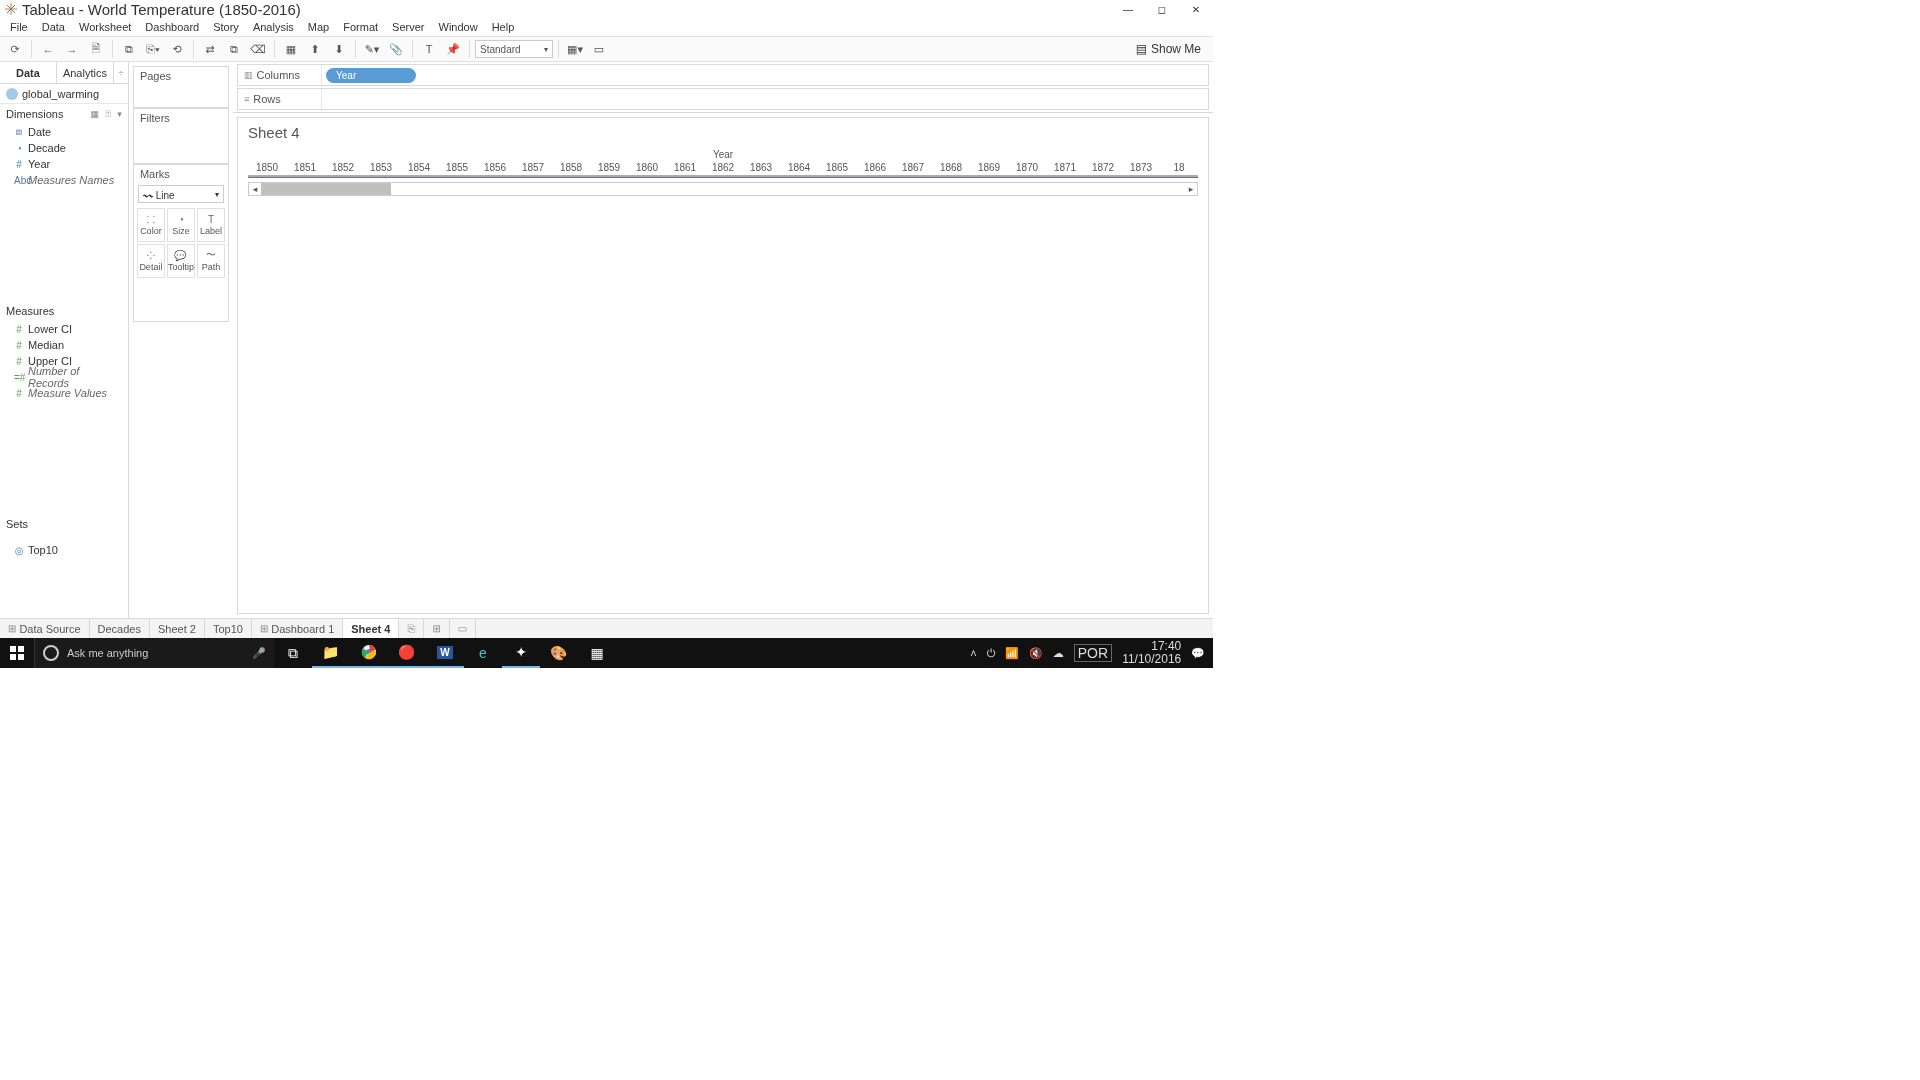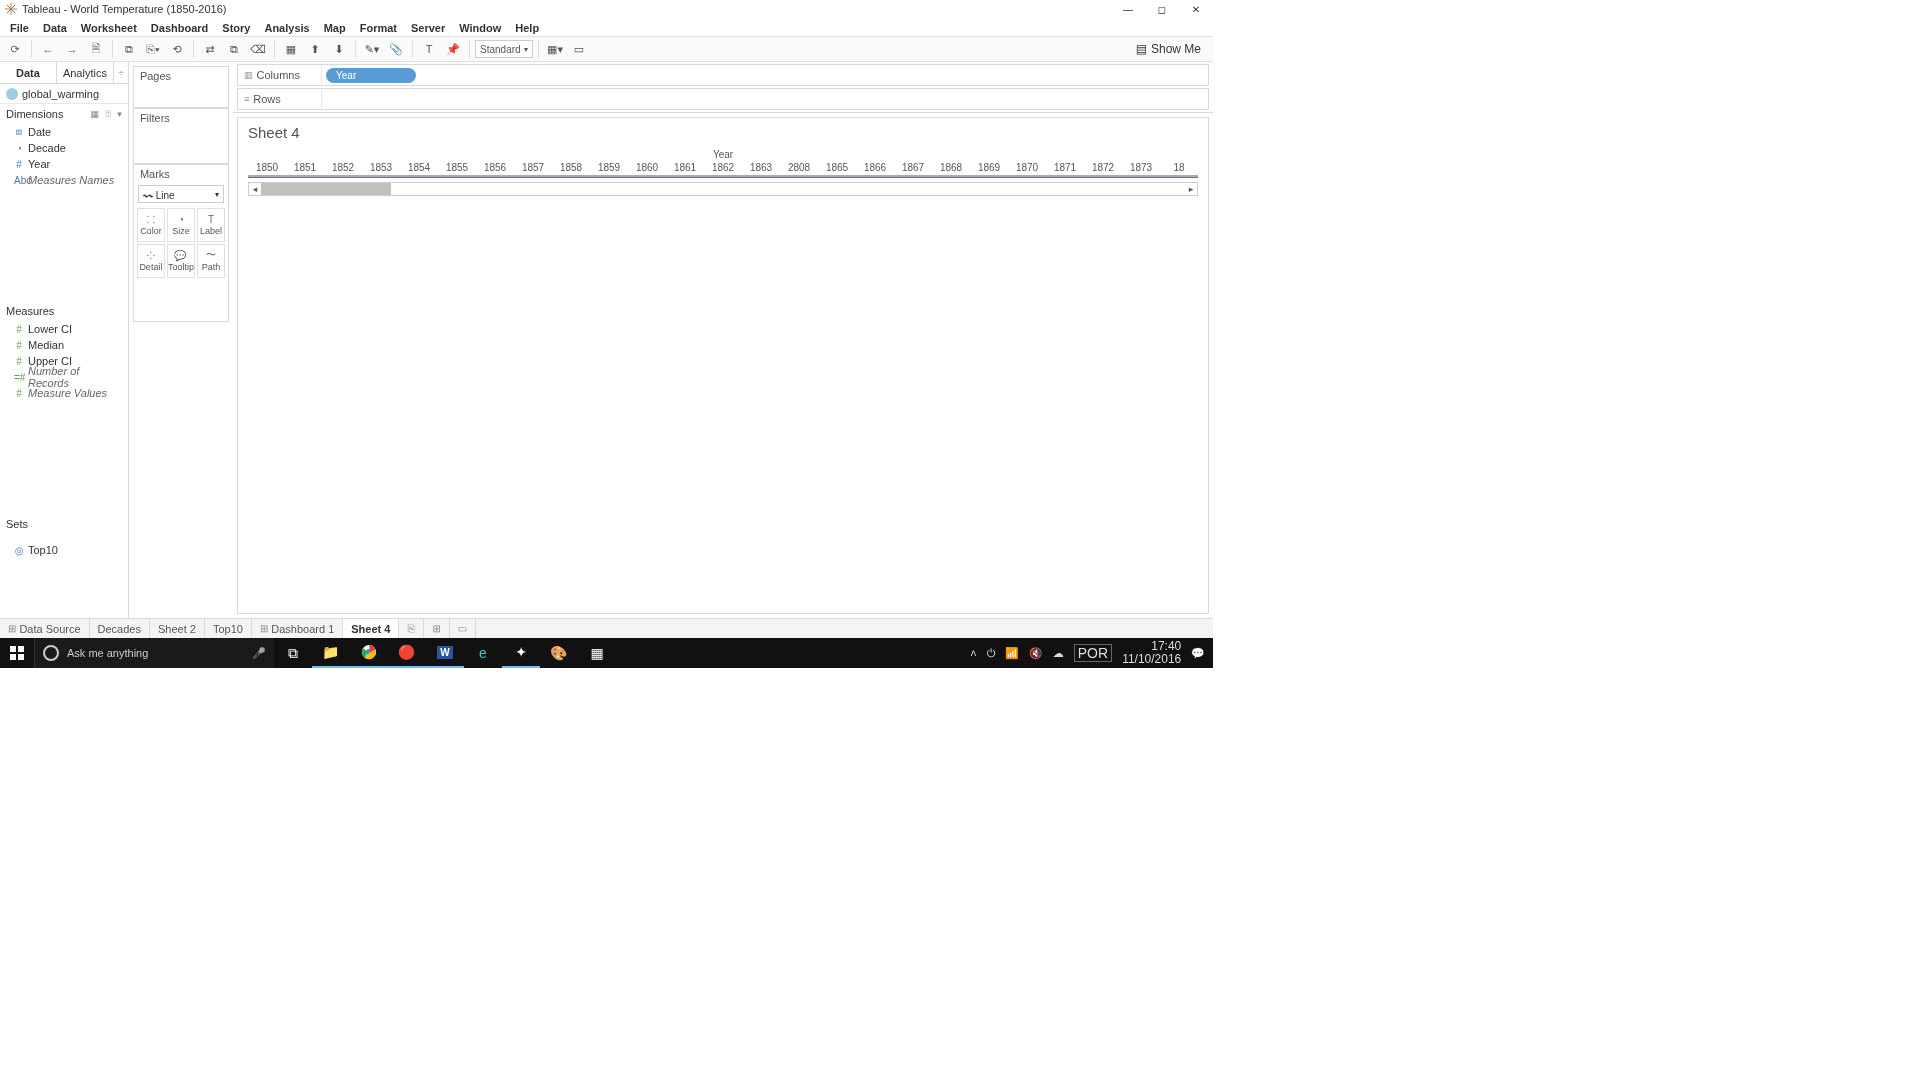--- a/index.html
+++ b/index.html
@@ -2,33 +2,33 @@
 <html><head>
 <meta charset="utf-8">
 <style>
 * { margin: 0; padding: 0; box-sizing: border-box; font-family: "Segoe UI", Arial, sans-serif; }
 body { background: #fff; width: 1920px; height: 1080px; overflow: hidden; font-size: 11px; color: #333; }
 .scale-wrap { width: 1213px; height: 682px; transform-origin: top left; }
 
 
 .titlebar { height: 18px; display: flex; align-items: center; background: #fff; border-bottom: 0; }
 .titlebar .logo { width: 14px; height: 14px; margin: 0 4px; display:flex; align-items:center; justify-content:center; }
-.titlebar .title { font-size: 11px; color: #333; }
+.titlebar .title { font-size: 15px; color: #333; }
 .titlebar .winbtns { margin-left: auto; display: flex; }
 .titlebar .winbtns div { width: 34px; height: 18px; display: flex; align-items: center; justify-content: center; font-size: 10px; color:#333; }
 
 
-.menubar { height: 18px; display: flex; align-items: flex-end; padding: 0 4px; gap: 2px; font-weight: bold; }
+.menubar { height: 18px; display: flex; align-items: center; padding: 0 4px; gap: 2px; }
 .menubar span { padding: 2px 6px; font-size: 11px; color: #333; }
 
 
 .toolbar { height: 26px; border-top: 1px solid #e0e0e0; border-bottom: 1px solid #e0e0e0; display: flex; align-items: center; padding: 0 4px; gap: 2px; background:#fafafa; }
 .toolbar .tb { width: 22px; height: 20px; display: flex; align-items: center; justify-content: center; color: #555; font-size: 11px; }
 .toolbar .sep { width: 1px; height: 18px; background: #ddd; margin: 0 3px; }
-.toolbar .fit { width: 58px; height: 18px; border: 1px solid #ccc; display: flex; align-items: center; padding: 0 4px; font-size: 10px; color:#555; background:#fff; }
+.toolbar .fit { width: 78px; height: 18px; border: 1px solid #ccc; display: flex; align-items: center; padding: 0 4px; font-size: 10px; color:#555; background:#fff; }
 .toolbar .showme { margin-left: auto; display: flex; align-items: center; gap: 4px; font-size: 12px; color:#333; padding-right:8px;}
 
 
 .main { display: flex; height: 556px; }
 .leftcol { width: 150px; border-right: 1px solid #d9d9d9; display: flex; flex-direction: column; background:#fff; }
 .side-tabs { display: flex; height: 22px; border-bottom: 1px solid #d9d9d9; }
 .side-tabs div { flex: 1; display: flex; align-items: center; justify-content: center; font-size: 11px; border-right: 1px solid #d9d9d9; }
 .side-tabs div.active { font-weight: bold; }
 .side-tabs div:last-child { border-right: none; }
 .side-tabs .pin { width: 14px; flex: 0 0 14px; font-size:9px; color:#888;}
@@ -323,21 +323,21 @@
             <span>1854</span>
             <span>1855</span>
             <span>1856</span>
             <span>1857</span>
             <span>1858</span>
             <span>1859</span>
             <span>1860</span>
             <span>1861</span>
             <span>1862</span>
             <span>1863</span>
-            <span>2808</span>
+            <span>1864</span>
             <span>1865</span>
             <span>1866</span>
             <span>1867</span>
             <span>1868</span>
             <span>1869</span>
             <span>1870</span>
             <span>1871</span>
             <span>1872</span>
             <span>1873</span>
             <span>18</span>

